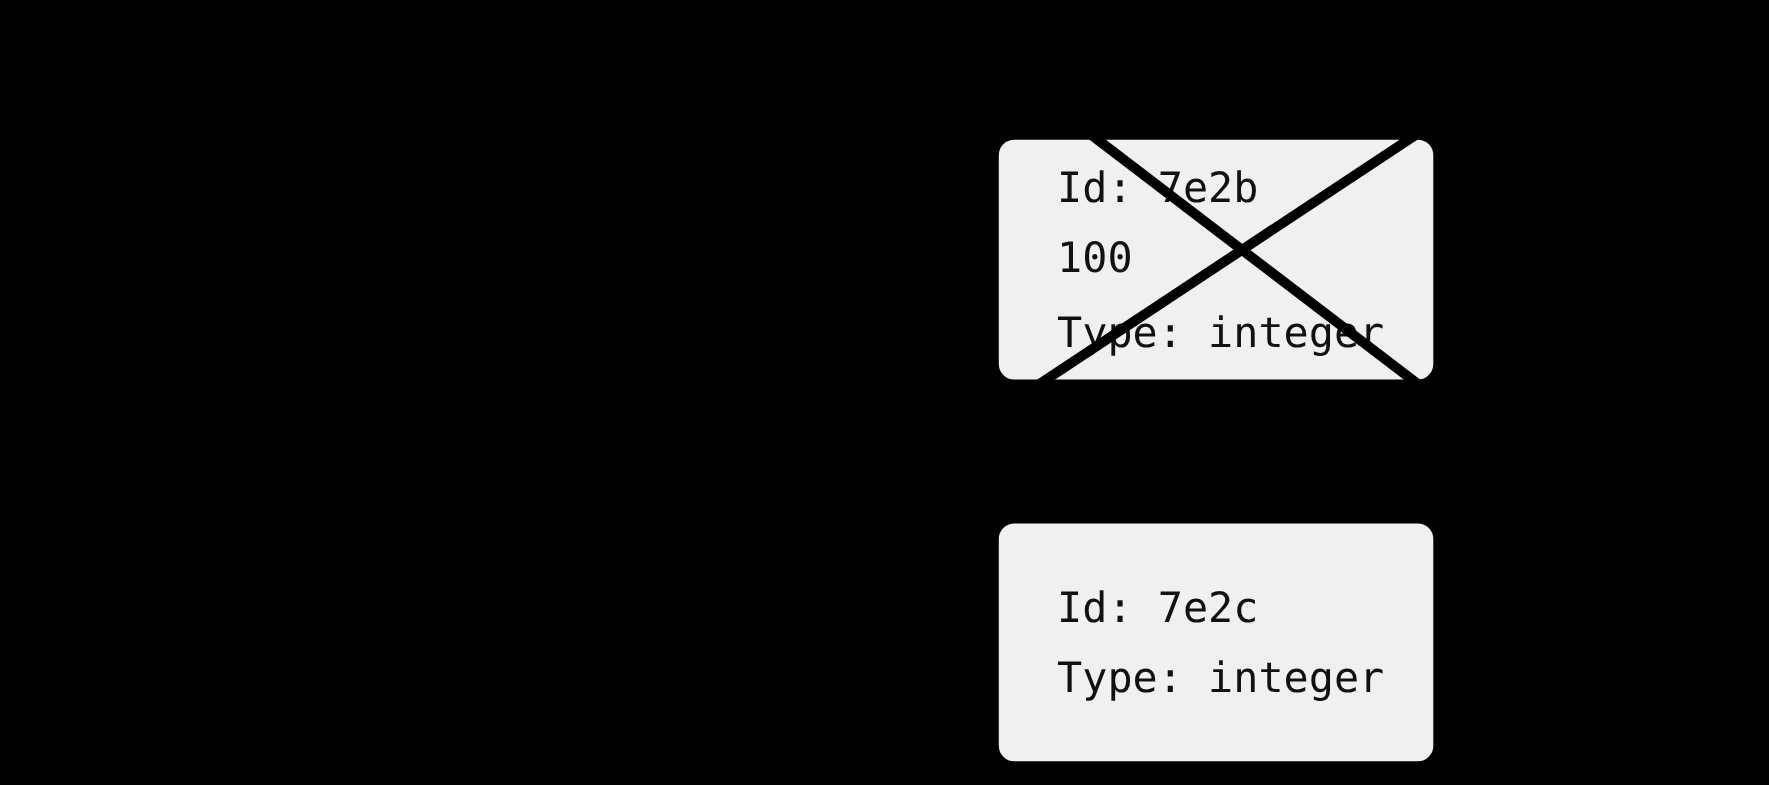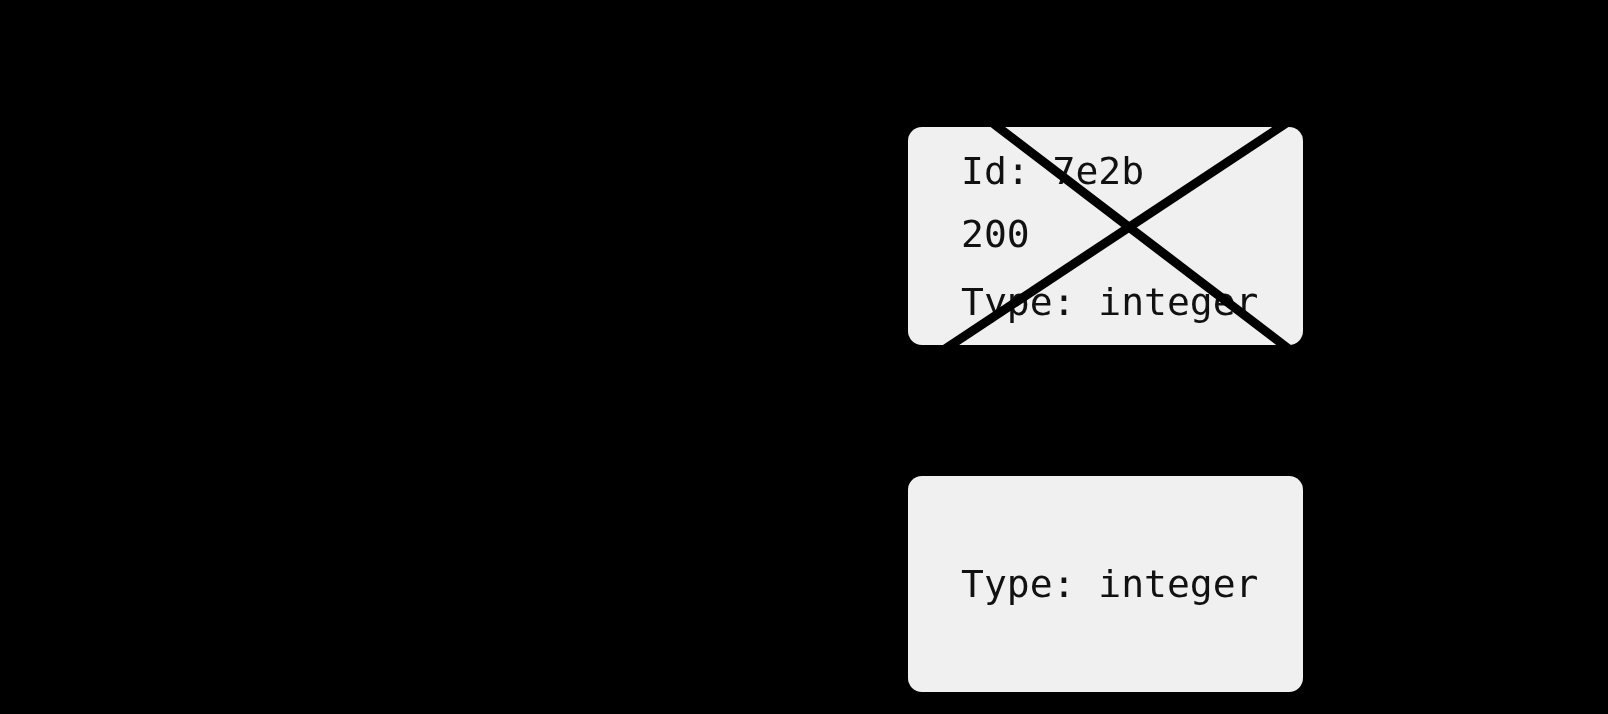--- a/index.html
+++ b/index.html
@@ -66,25 +66,26 @@
     pointer-events: none;
   }
 </style>
 </head>
 <body>
 
 <div class="canvas">
 
   <div class="node-card deleted" id="node-7e2b">
     <div class="node-line l1">Id: 7e2b</div>
-    <div class="node-line l2">200</div>
+    <div class="node-line l2">100</div>
     <div class="node-line l3">Type: integer</div>
   </div>
 
   <div class="node-card" id="node-7e2c">
+    <div class="node-line l1">Id: 7e2c</div>
     <div class="node-line l3">Type: integer</div>
   </div>
 
   <svg class="strike-overlay" viewBox="0 0 1608 714" width="1608" height="714">
     <line x1="986" y1="118" x2="1294" y2="353" stroke="#000000" stroke-width="9" stroke-linecap="butt"></line>
     <line x1="1294" y1="118" x2="939" y2="353" stroke="#000000" stroke-width="9" stroke-linecap="butt"></line>
   </svg>
 
 </div>
 

